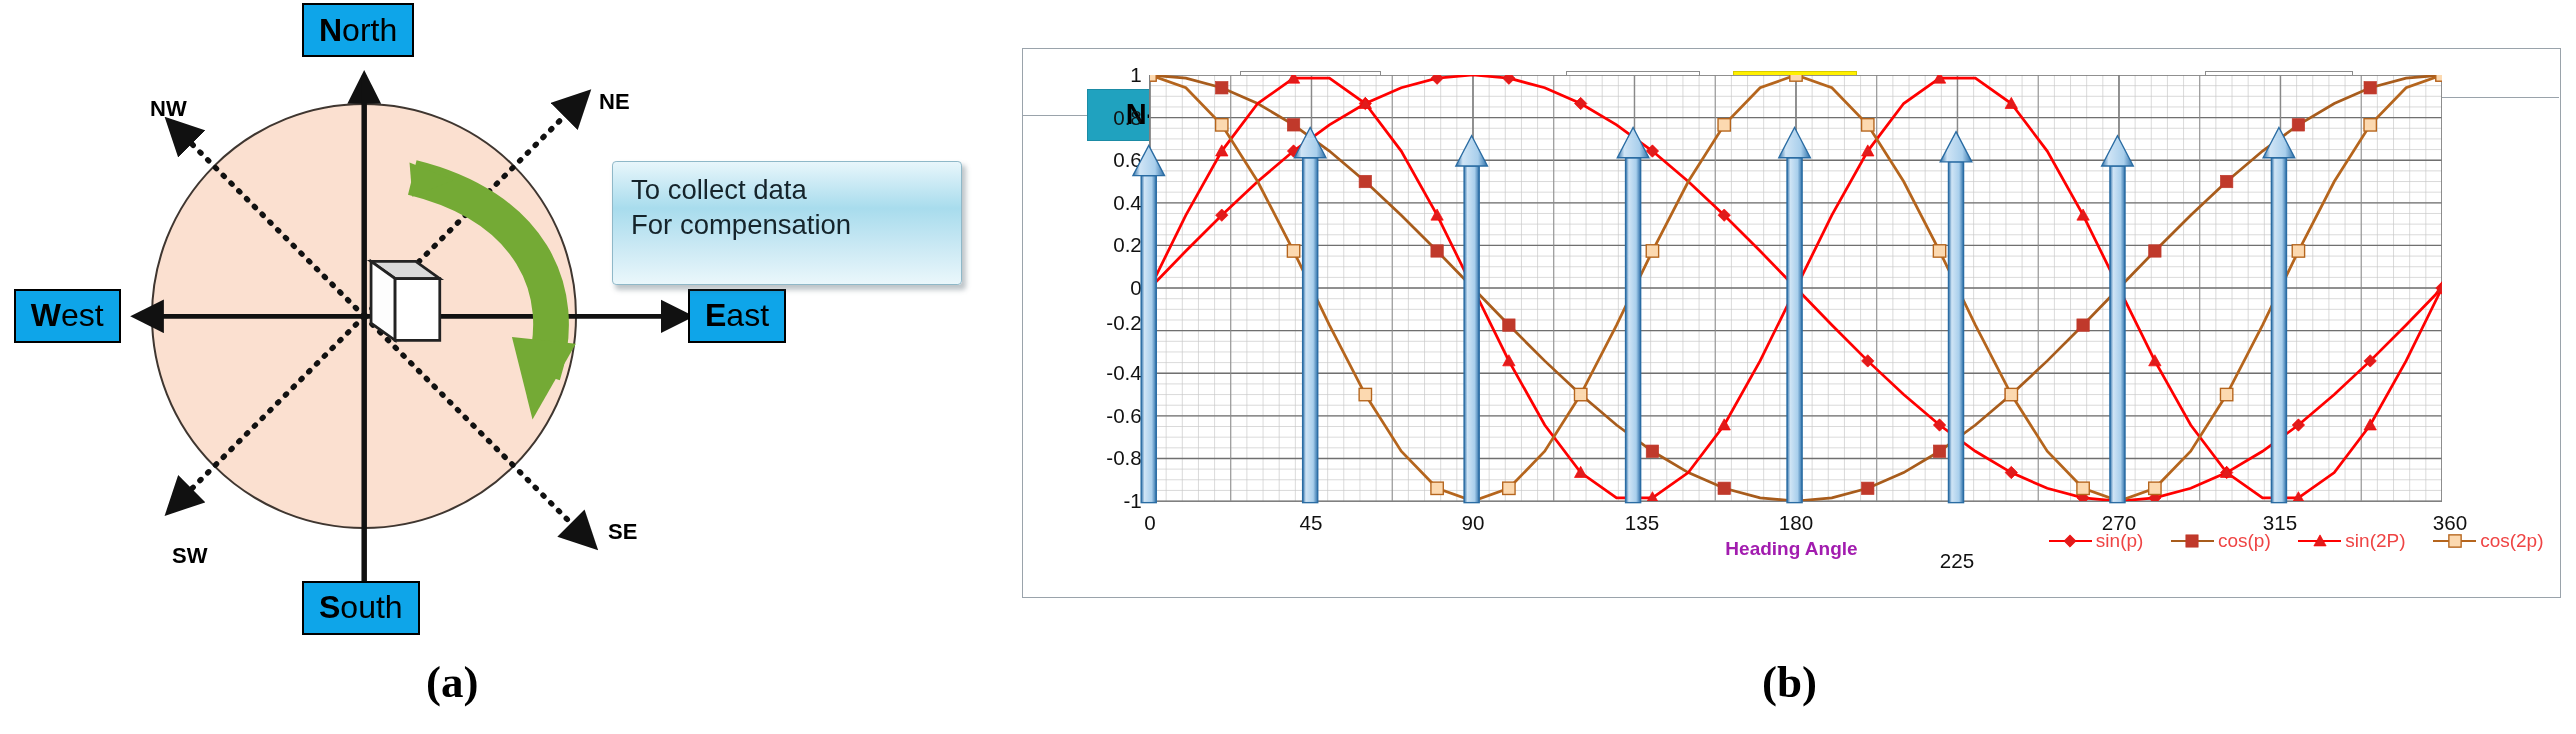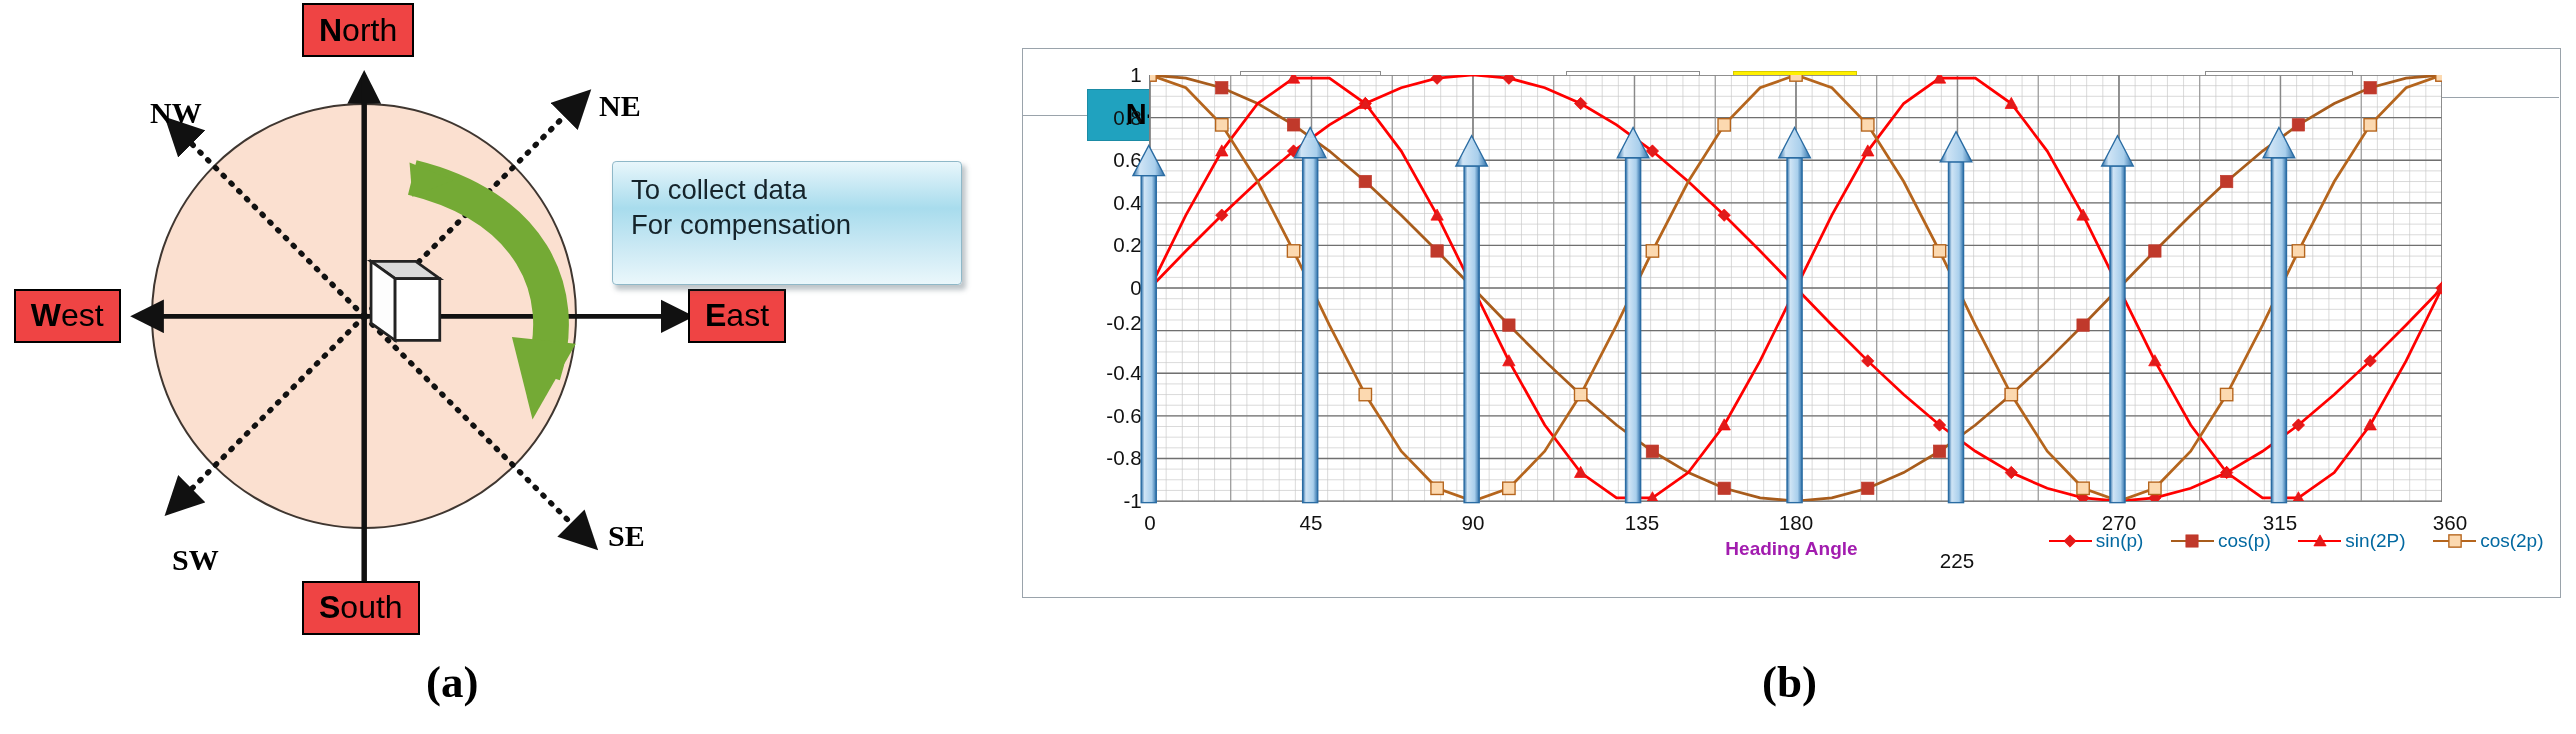--- a/index.html
+++ b/index.html
@@ -28,38 +28,38 @@
     width: 426px; height: 426px;
     border-radius: 50%;
     background: #fbe0d0;
     border: 2.1px solid #3f3630;
     box-sizing: border-box;
   }
 
   .label-box {
     position: absolute;
     border: 2.7px solid #000000;
-    background: #ef4444;
+    background: #0ea5e9;
     color: #000000;
     font-size: 32px;
     line-height: 1;
     padding: 8.2px 15px 9.6px 15px;
     white-space: nowrap;
     box-sizing: border-box;
     font-family: "Liberation Sans", sans-serif;
   }
   .label-box b { font-weight: bold; }
 
   .diag-label {
     position: absolute;
-    font-size: 30px;
+    font-size: 22px;
     font-weight: bold;
     color: #000000;
     white-space: nowrap;
-    font-family: Liberation Serif, serif;
+    font-family: Liberation Sans, sans-serif;
   }
 
   .callout {
     position: absolute;
     left: 612px; top: 161px;
     width: 350px; height: 124px;
     background: linear-gradient(180deg,#e8f6fb 0%, #a8dced 38%, #cbe9f4 70%, #eaf7fb 100%);
     border: 1.4px solid #8fb8c8;
     border-radius: 4.1px;
     box-shadow: 3.4px 4.1px 4.8px rgba(70,90,100,0.35);
@@ -156,21 +156,21 @@
   }
 
   .legend {
     position: absolute;
     right: 16.5px;
     top: 481px;
     display: flex;
     align-items: center;
     gap: 27.5px;
     font-size: 19px;
-    color: #0369a1;
+    color: #ef4444;
     font-family: "Liberation Sans", sans-serif;
   }
   .legend .item { display: flex; align-items: center; gap: 4.1px; white-space: nowrap; }
   .legend .swatch { position: relative; width: 43px; height: 13.7px; }
   .legend .swatch .ln { position: absolute; left: 0; right: 0; top: 6.2px; height: 2.1px; }
   .legend .swatch .mk { position: absolute; left: 50%; top: 50%; transform: translate(-50%,-50%); }
 </style>
 </head>
 <body>
 

